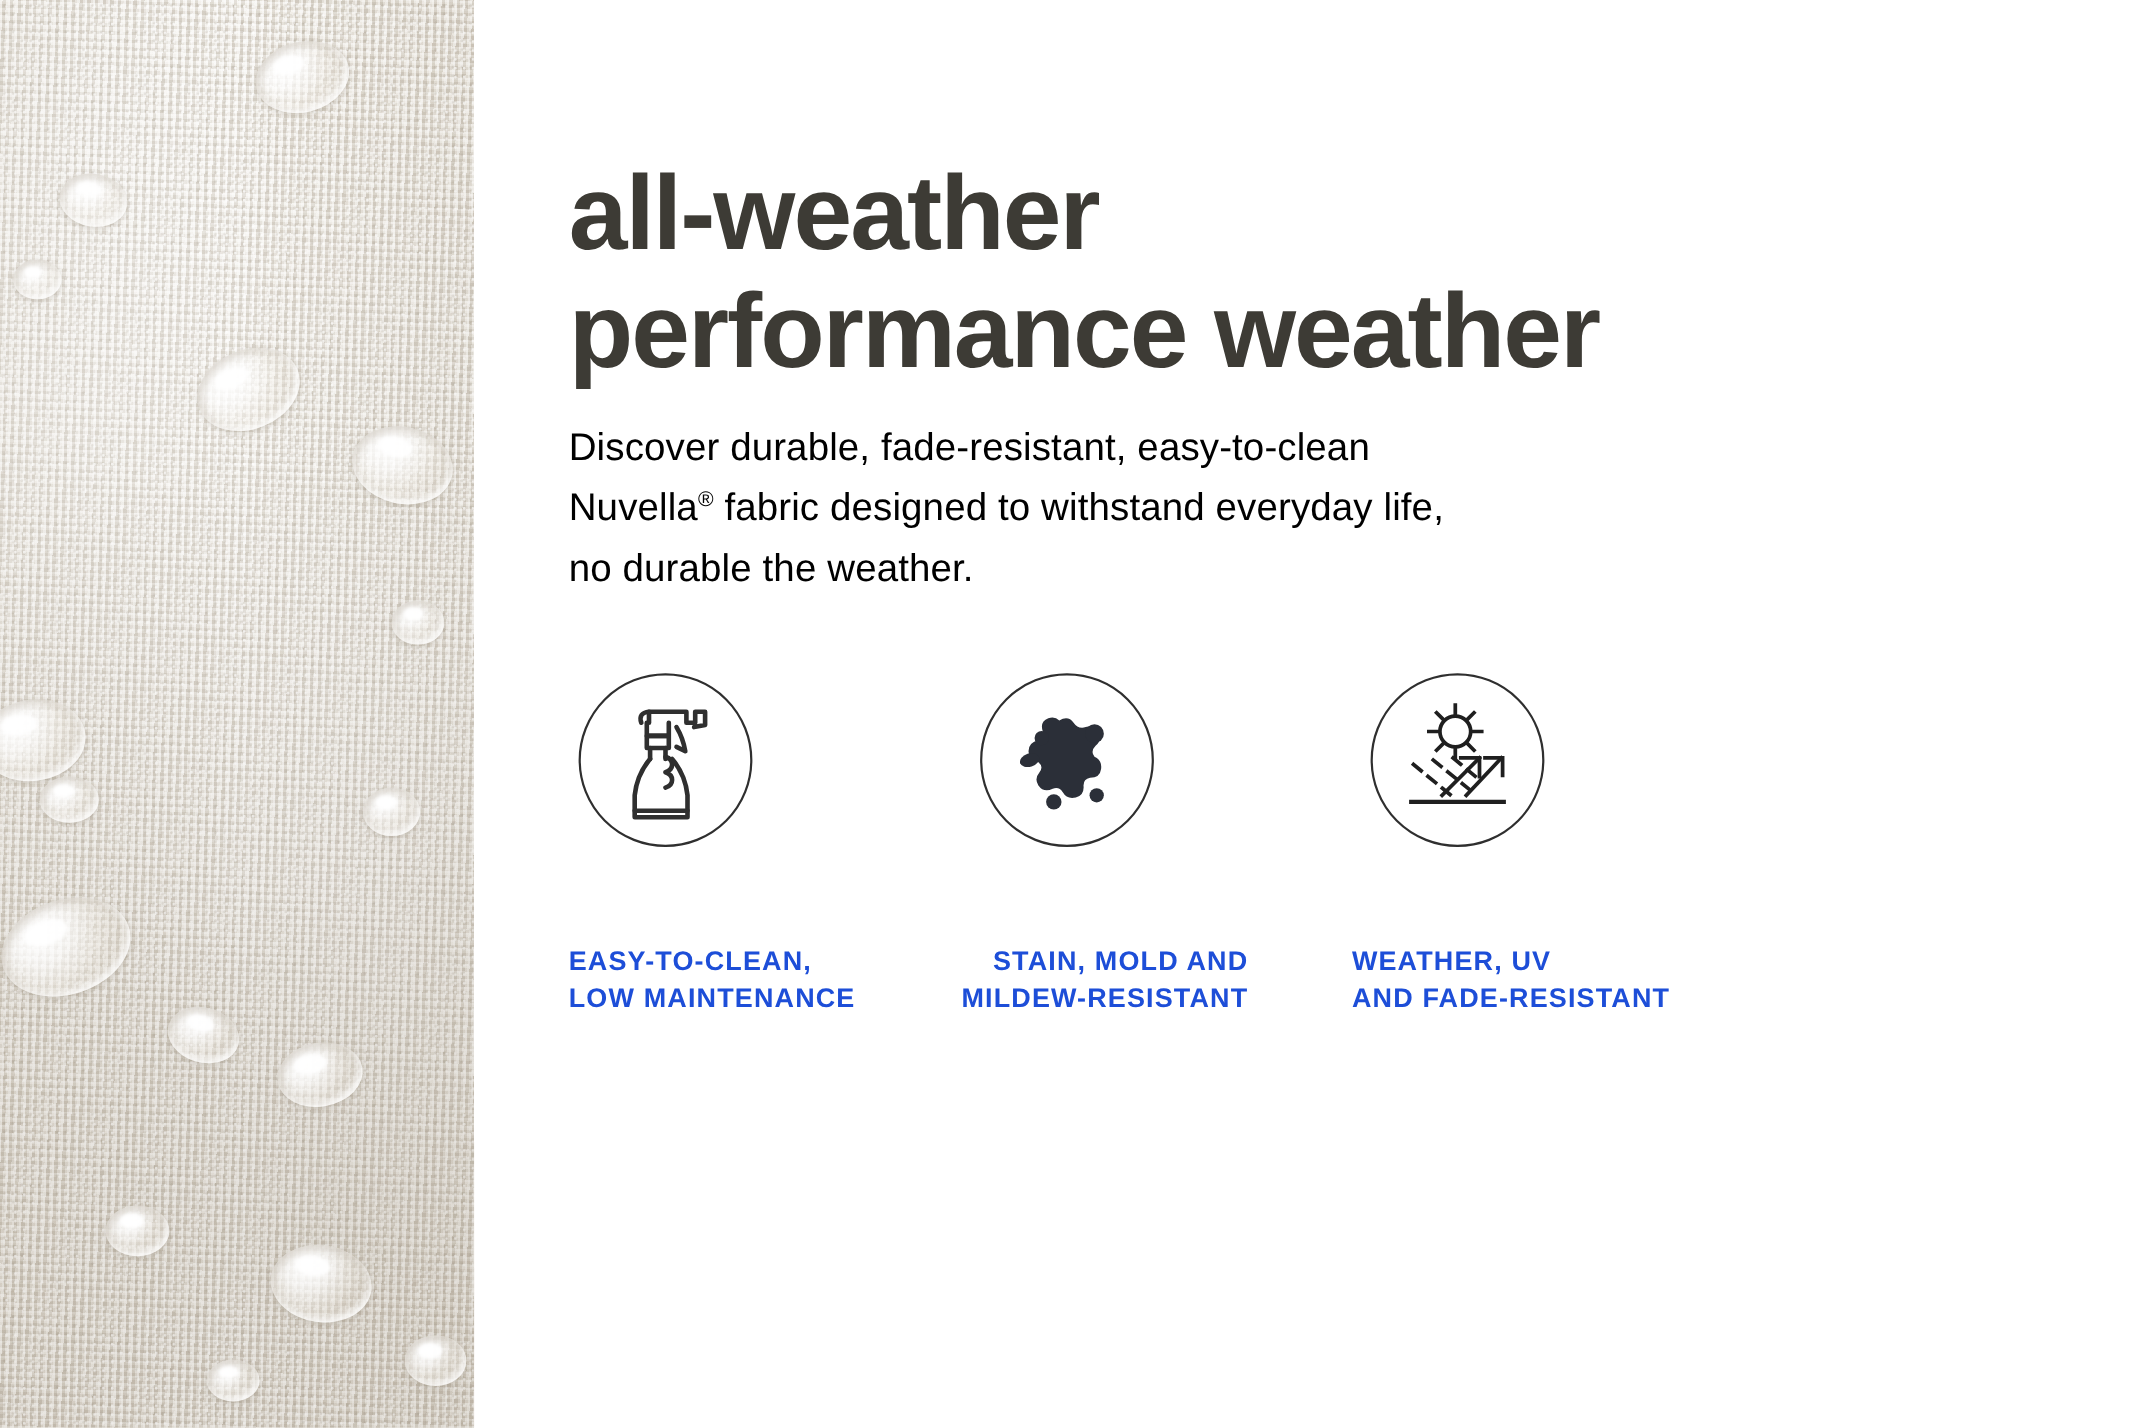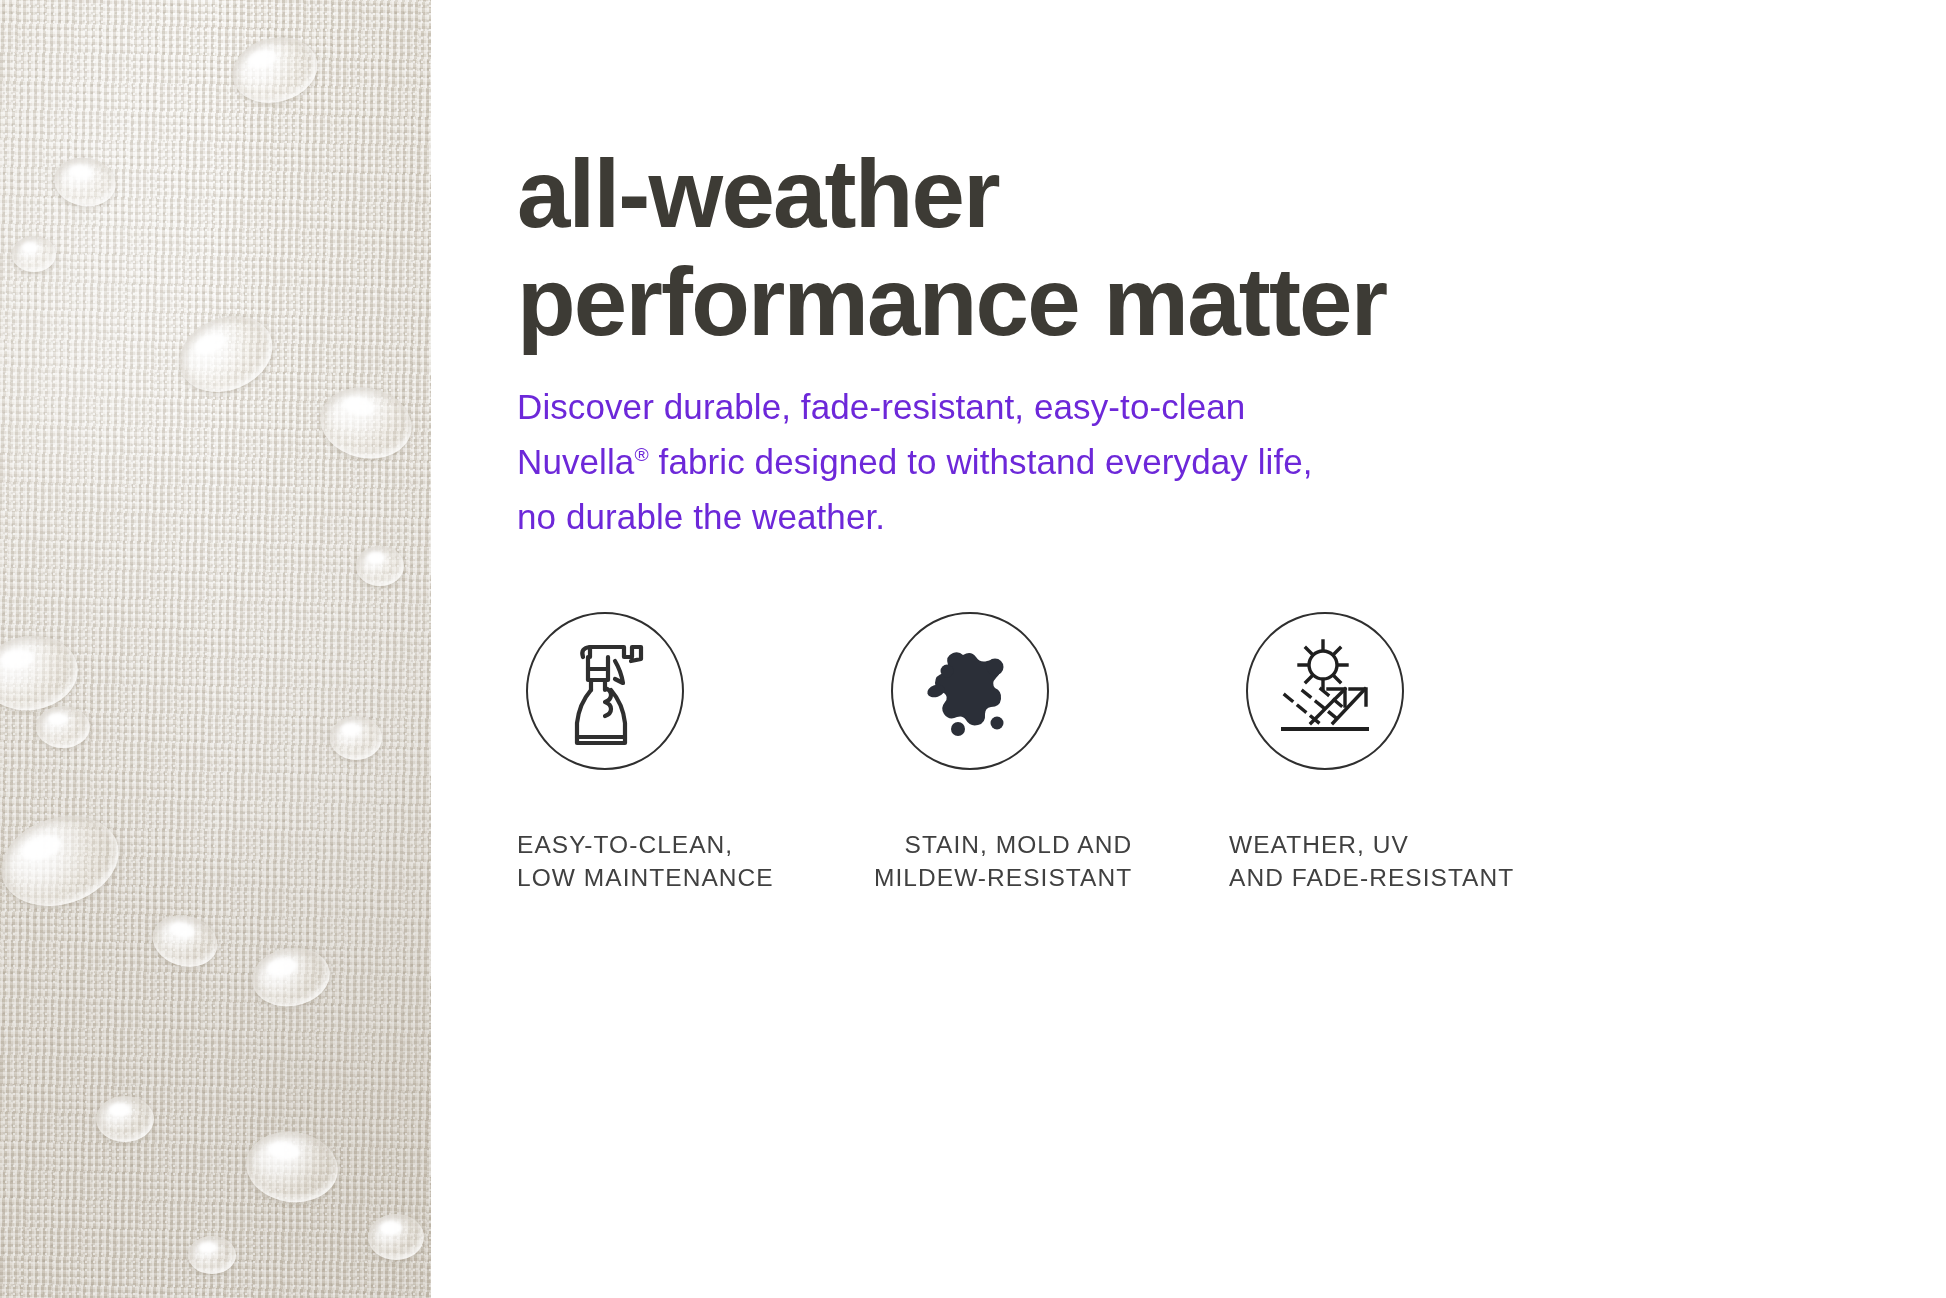--- a/index.html
+++ b/index.html
@@ -122,21 +122,21 @@
   .headline .hl-line { display: block; white-space: nowrap; }
 
   .subcopy {
     position: absolute;
     left: 86px;
     top: 379px;
     width: 1020px;
     font-size: 35px;
     line-height: 55px;
     font-weight: 400;
-    color: #6d28d9;
+    color: #000000;
     letter-spacing: 0.1px;
     margin: 0;
   }
   .subcopy .sc-line { display: block; white-space: nowrap; }
   .subcopy sup {
     font-size: 0.55em;
     vertical-align: super;
     line-height: 0;
   }
 
@@ -166,26 +166,26 @@
     align-items: center;
     justify-content: center;
     box-sizing: border-box;
     margin-left: 9px;
   }
   .feature:nth-child(2) .icon-circle { margin-left: 19px; }
   .feature:nth-child(3) .icon-circle { margin-left: 19px; }
   .icon-circle svg { display: block; }
 
   .caption {
-    margin-top: 58px;
+    margin-top: 88px;
     font-size: 24.5px;
     line-height: 33px;
-    font-weight: 400;
+    font-weight: 700;
     letter-spacing: 1.05px;
-    color: #404040;
+    color: #1d4ed8;
     text-transform: uppercase;
     white-space: nowrap;
   }
   .feature:nth-child(2) .caption { margin-left: 2px; }
   .feature:nth-child(3) .caption { margin-left: 2px; }
   .caption .cap-line { display: block; }
 </style>
 </head>
 <body>
 
@@ -212,21 +212,21 @@
     <div class="droplet sm" style="left:96px; top:1096px; width:58px; height:46px;"></div>
     <div class="droplet" style="left:246px; top:1132px; width:92px; height:70px; transform:rotate(8deg);"></div>
     <div class="droplet sm" style="left:368px; top:1214px; width:56px; height:46px;"></div>
     <div class="droplet sm" style="left:188px; top:1236px; width:48px; height:38px;"></div>
   </div>
 
   <div class="content">
 
     <h1 class="headline">
       <span class="hl-line">all-weather</span>
-      <span class="hl-line">performance matter</span>
+      <span class="hl-line">performance weather</span>
     </h1>
 
     <p class="subcopy">
       <span class="sc-line">Discover durable, fade-resistant, easy-to-clean</span>
       <span class="sc-line"><span>Nuvella</span><sup>®</sup><span> fabric designed to withstand everyday life,</span></span>
       <span class="sc-line">no durable the weather.</span>
     </p>
 
     <div class="features">
 

